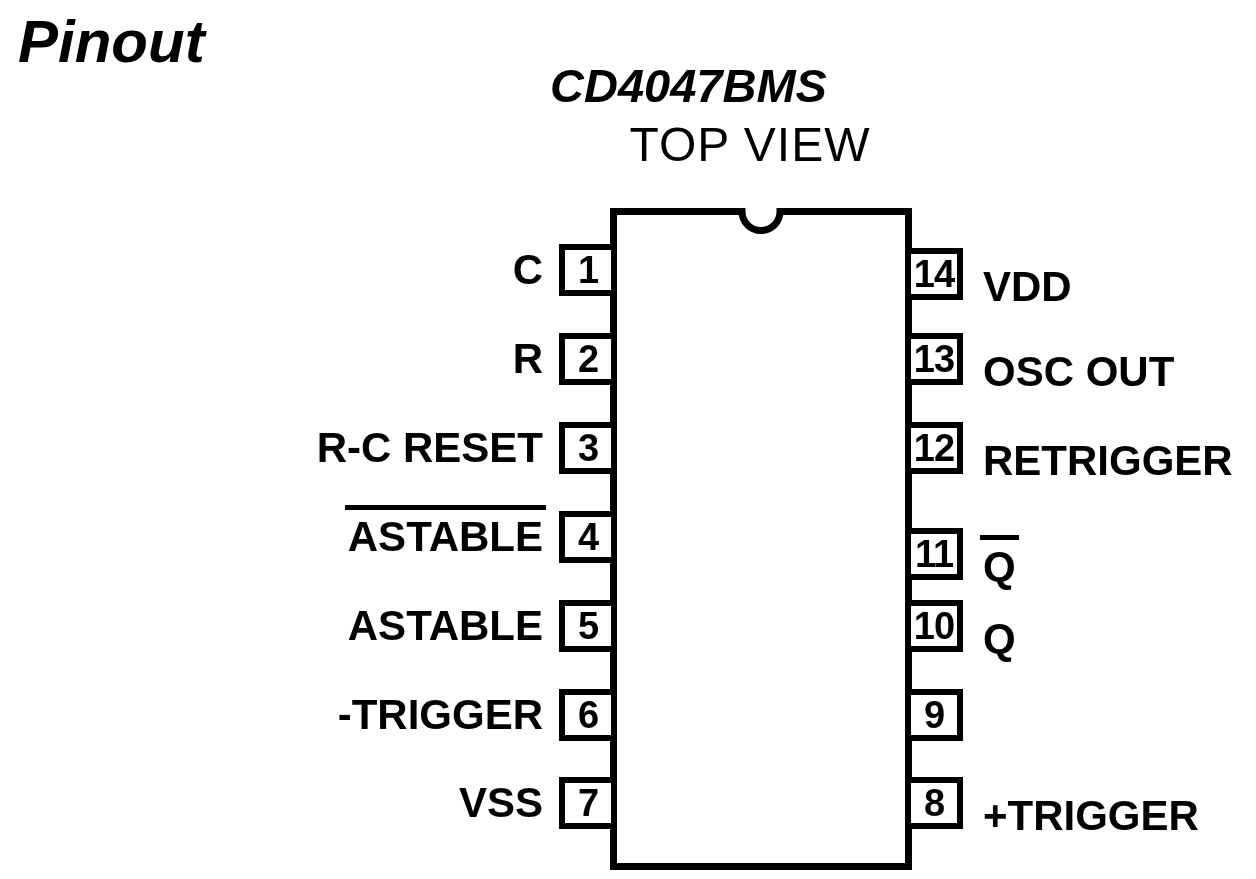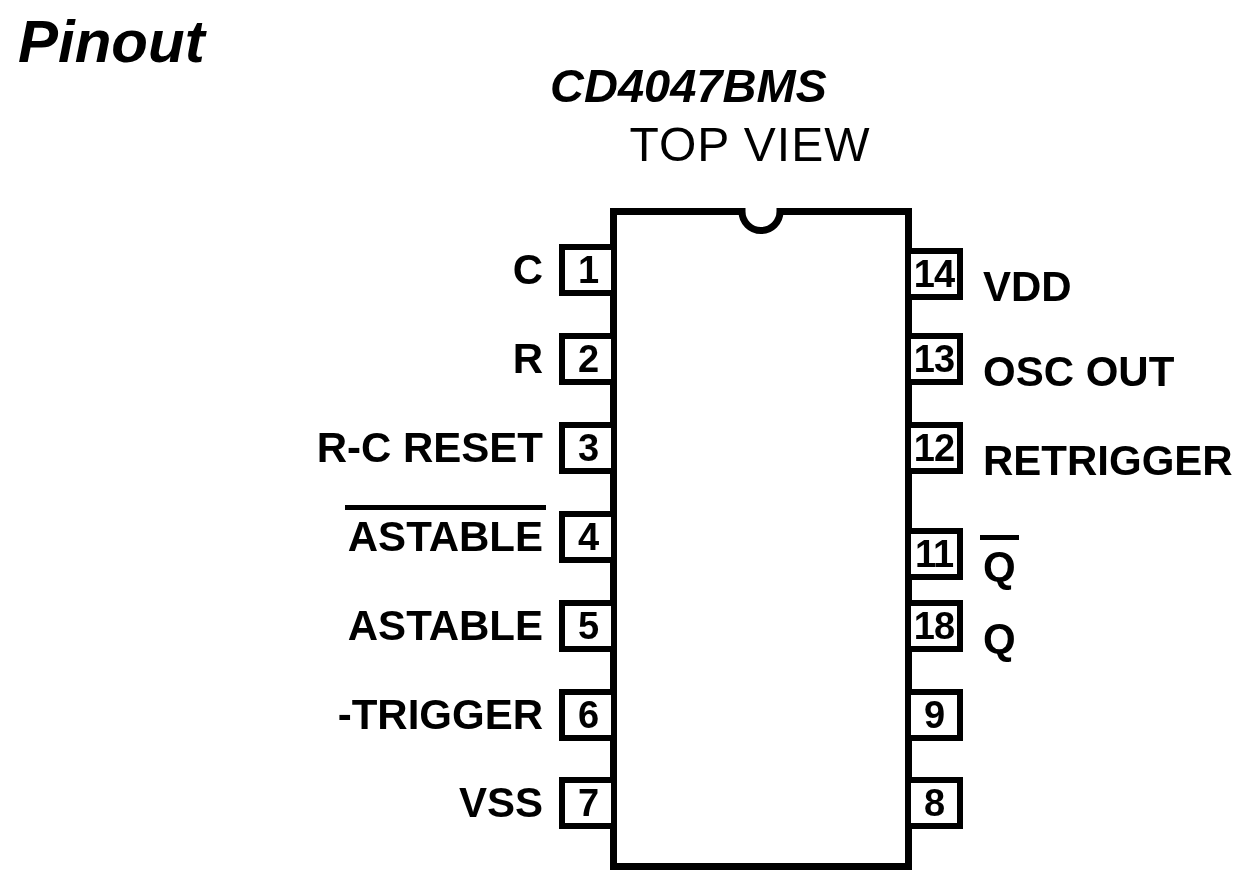--- a/index.html
+++ b/index.html
@@ -167,26 +167,27 @@
   <span class="pin-label">RETRIGGER</span>
 </div>
 <div class="pin-row right" style="top:528px">
   <div class="pin-box">
       <span class="pin-number">11</span>
     </div>
   <span class="pin-label overline">Q</span>
 </div>
 <div class="pin-row right" style="top:600px">
   <div class="pin-box">
-      <span class="pin-number">18</span>
+      <span class="pin-number">10</span>
     </div>
   <span class="pin-label">Q</span>
 </div>
 <div class="pin-row right" style="top:689px">
   <div class="pin-box">
       <span class="pin-number">9</span>
     </div>
 </div>
 <div class="pin-row right" style="top:777px">
   <div class="pin-box">
       <span class="pin-number">8</span>
     </div>
+  <span class="pin-label">+TRIGGER</span>
 </div>
 
 </body></html>

